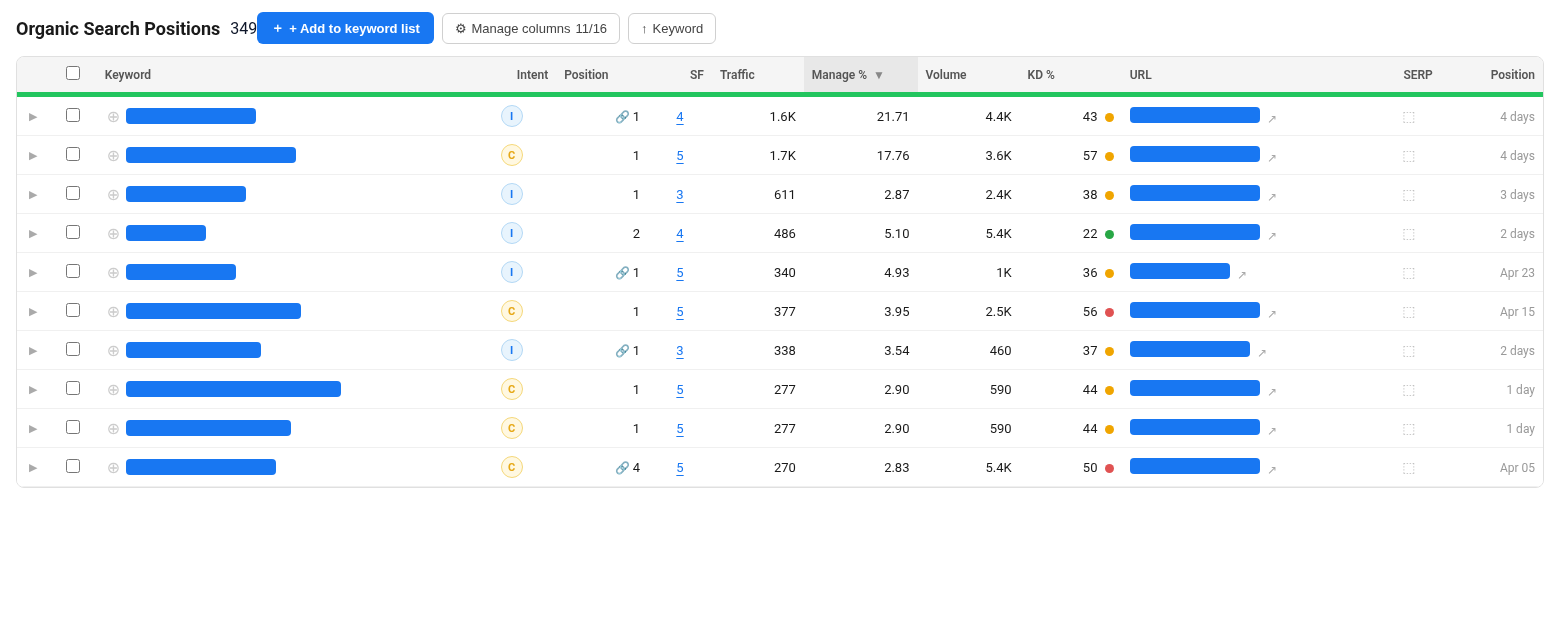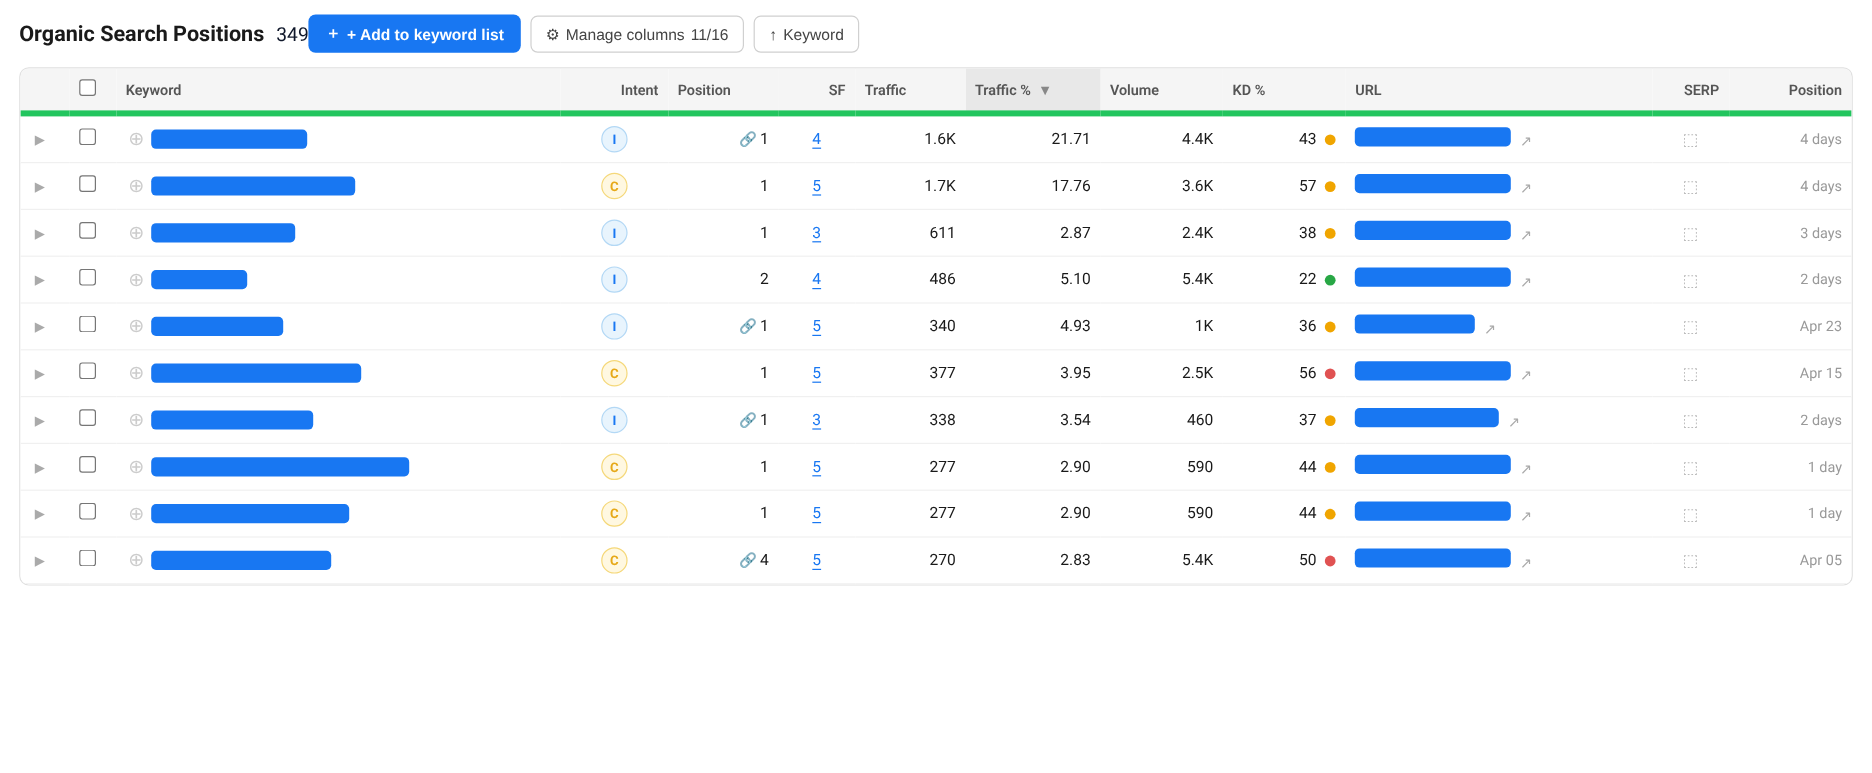--- a/index.html
+++ b/index.html
@@ -267,21 +267,21 @@
           <th class="col-position numeric">
             <span>Position</span>
           </th>
           <th class="col-sf center">
             <span>SF</span>
           </th>
           <th class="col-traffic numeric">
             <span>Traffic</span>
           </th>
           <th class="col-trafficpct numeric sorted">
-            <span>Traffic %</span>
+            <span>Manage %</span>
             <span class="sort-icon">▼</span>
           </th>
           <th class="col-volume numeric">
             <span>Volume</span>
           </th>
           <th class="col-kd numeric">
             <span>KD %</span>
           </th>
           <th class="col-url">
             <span>URL</span>

